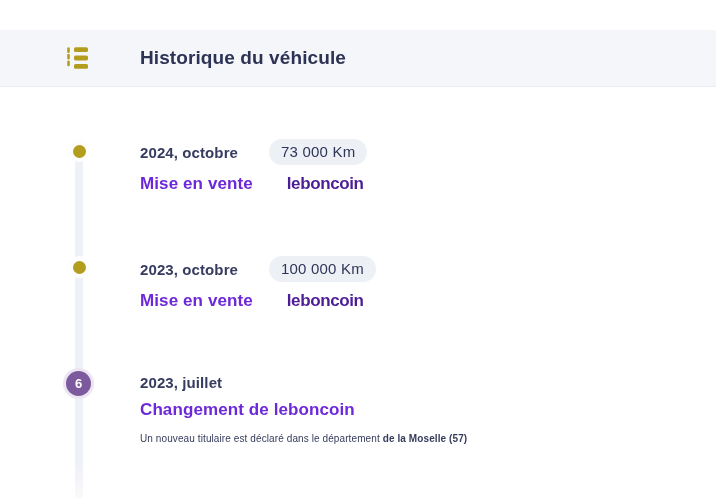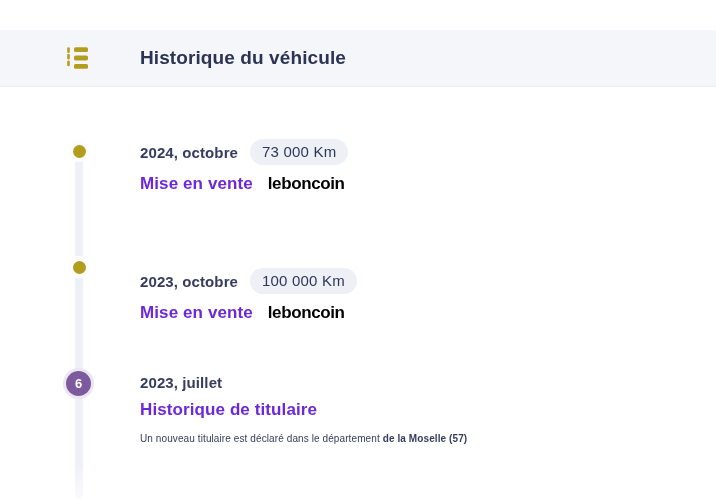--- a/index.html
+++ b/index.html
@@ -80,20 +80,21 @@
   }
 
   
   .entry {
     position: absolute;
     left: 140px;
   }
   .entry-row {
     display: flex;
     align-items: center;
+    gap: 19px;
   }
   .entry-date {
     font-size: 15px;
     font-weight: 700;
     color: #363c60;
     letter-spacing: 0.1px;
   }
   .pill {
     margin-left: 12px;
     background: #edf0f5;
@@ -108,21 +109,21 @@
   .event-title {
     font-size: 17px;
     font-weight: 700;
     color: #6d28d9;
     letter-spacing: 0.1px;
   }
   .logo-leboncoin {
     margin-left: 15px;
     font-size: 17px;
     font-weight: 700;
-    color: #000000;
+    color: #4c1d95;
     letter-spacing: -0.4px;
     text-decoration: none;
     cursor: pointer;
   }
   .entry-desc {
     margin-top: 13px;
     font-size: 10px;
     font-weight: 400;
     color: #363c5c;
     letter-spacing: 0.1px;
@@ -160,36 +161,36 @@
     <div class="entry-row event-row">
       <span class="event-title">Mise en vente</span>
       <a class="logo-leboncoin">leboncoin</a>
     </div>
   </div>
 
   <div class="dot-halo" style="top: 256px;">
     <span class="dot"></span>
   </div>
 
-  <div class="entry" style="top: 256px; margin-top: 12px;">
+  <div class="entry" style="top: 256px;">
     <div class="entry-row">
       <span class="entry-date">2023, octobre</span>
       <span class="pill">100 000 Km</span>
     </div>
     <div class="entry-row event-row">
       <span class="event-title">Mise en vente</span>
       <a class="logo-leboncoin">leboncoin</a>
     </div>
   </div>
 
   <div class="badge-circle" style="top: 371px;">6</div>
 
   <div class="entry" style="top: 374px;">
     <div class="entry-row">
       <span class="entry-date">2023, juillet</span>
     </div>
     <div class="entry-row event-row">
-      <span class="event-title">Historique de titulaire</span>
+      <span class="event-title">Changement de leboncoin</span>
     </div>
     <p class="entry-desc"><span>Un nouveau titulaire est déclaré dans le département </span><span class="desc-bold">de la Moselle (57)</span></p>
   </div>
 
 </div>
 
 </body></html>

